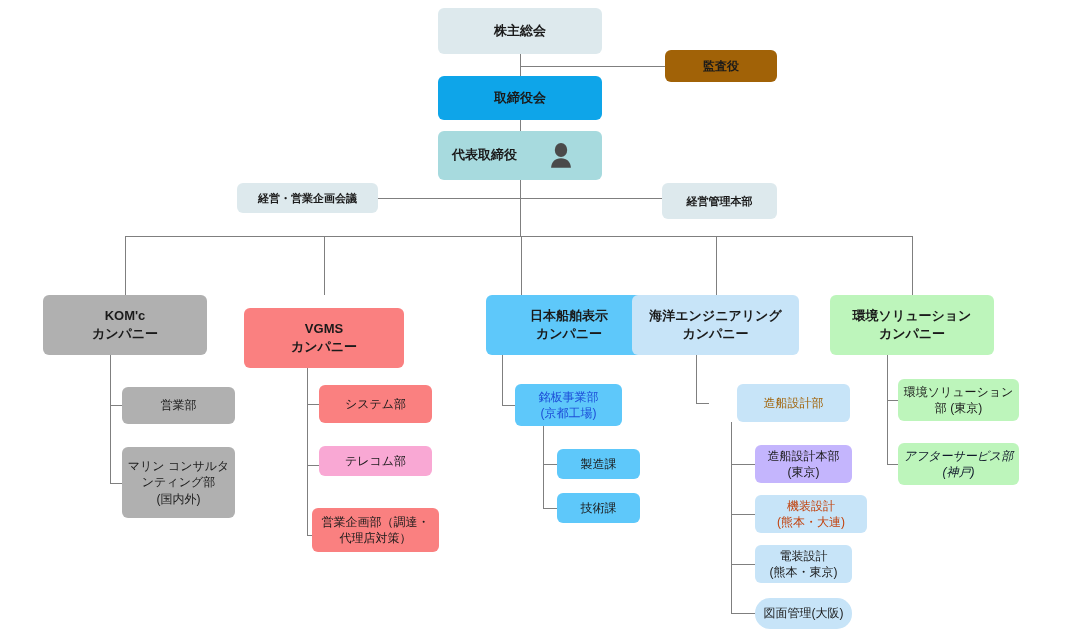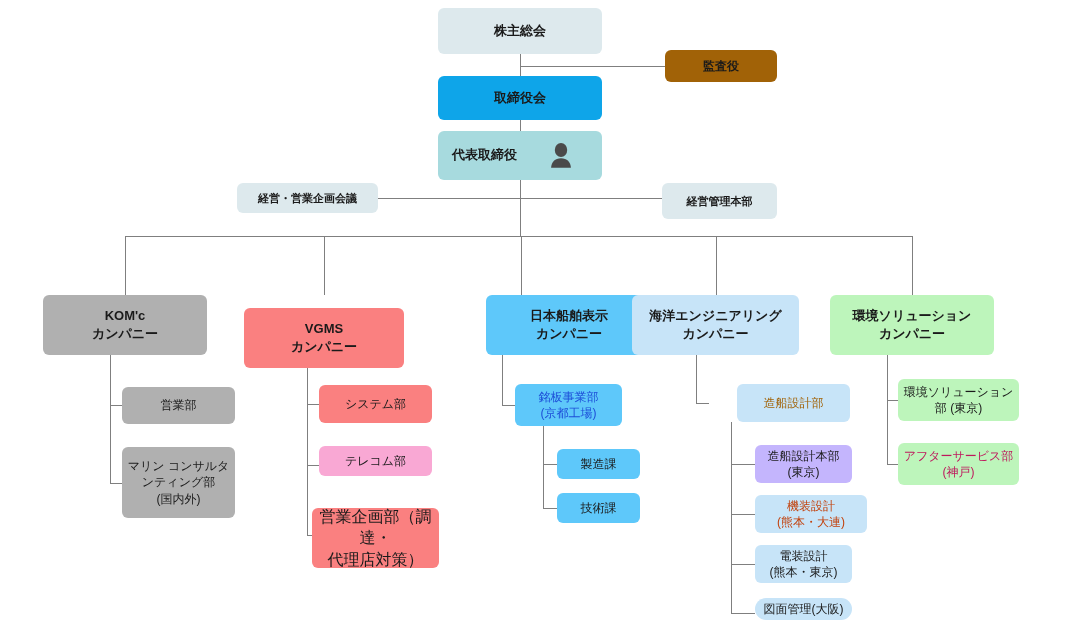--- a/index.html
+++ b/index.html
@@ -102,37 +102,37 @@
     <div class="node bold" style="left: 43px; top: 295px; width: 164px; height: 60px; background: rgb(176, 176, 176); font-size: 13px; color: rgb(26, 26, 26);">KOM'c
 カンパニー</div>
     <div class="node" style="left: 122px; top: 387px; width: 113px; height: 37px; background: rgb(176, 176, 176); font-size: 12px; color: rgb(26, 26, 26);">営業部</div>
     <div class="node" style="left: 122px; top: 447px; width: 113px; height: 71px; background: rgb(176, 176, 176); font-size: 12px; color: rgb(26, 26, 26);">マリン コンサルタ
 ンティング部
 (国内外)</div>
     <div class="node bold" style="left: 244px; top: 308px; width: 160px; height: 60px; background: rgb(250, 128, 128); font-size: 13px; color: rgb(26, 26, 26);">VGMS
 カンパニー</div>
     <div class="node" style="left: 319px; top: 385px; width: 113px; height: 38px; background: rgb(250, 128, 128); font-size: 12px; color: rgb(26, 26, 26);">システム部</div>
     <div class="node" style="left: 319px; top: 446px; width: 113px; height: 30px; background: #f9a8d4; font-size: 12px; color: rgb(26, 26, 26);">テレコム部</div>
-    <div class="node" style="left: 312px; top: 508px; width: 127px; height: 60px; background: rgb(250, 128, 128); font-size: 16px; color: rgb(26, 26, 26); text-align: center;">営業企画部（調達・
+    <div class="node" style="left: 312px; top: 508px; width: 127px; height: 44px; background: rgb(250, 128, 128); font-size: 12px; color: rgb(26, 26, 26); text-align: center;">営業企画部（調達・
 代理店対策）</div>
     <div class="node bold" style="left: 438px; top: 295px; width: 166px; height: 60px; background: rgb(94, 200, 250); font-size: 13px; color: rgb(26, 26, 26); margin-left: 48px;">日本船舶表示
 カンパニー</div>
     <div class="node" style="left: 515px; top: 384px; width: 107px; height: 42px; background: rgb(94, 200, 250); font-size: 12px; color: #1d4ed8;">銘板事業部
 (京都工場)</div>
     <div class="node" style="left: 557px; top: 449px; width: 83px; height: 30px; background: rgb(94, 200, 250); font-size: 12px; color: rgb(26, 26, 26);">製造課</div>
     <div class="node" style="left: 557px; top: 493px; width: 83px; height: 30px; background: rgb(94, 200, 250); font-size: 12px; color: rgb(26, 26, 26);">技術課</div>
     <div class="node bold" style="left: 632px; top: 295px; width: 167px; height: 60px; background: rgb(199, 228, 248); font-size: 13px; color: rgb(26, 26, 26);">海洋エンジニアリング
 カンパニー</div>
     <div class="node" style="left: 709px; top: 384px; width: 113px; height: 38px; background: rgb(199, 228, 248); font-size: 12px; color: #a16207; margin-left: 28px;">造船設計部</div>
     <div class="node" style="left: 755px; top: 445px; width: 97px; height: 38px; background: #c4b5fd; font-size: 12px; color: rgb(26, 26, 26);">造船設計本部
 (東京)</div>
     <div class="node" style="left: 755px; top: 495px; width: 112px; height: 38px; background: rgb(199, 228, 248); font-size: 12px; color: #c2410c;">機装設計
 (熊本・大連)</div>
     <div class="node" style="left: 755px; top: 545px; width: 97px; height: 38px; background: rgb(199, 228, 248); font-size: 12px; color: rgb(26, 26, 26);">電装設計
 (熊本・東京)</div>
-    <div class="node" style="left: 755px; top: 598px; width: 97px; height: 22px; background: rgb(199, 228, 248); font-size: 12px; color: rgb(26, 26, 26); border-radius: 15px;">図面管理(大阪)</div>
+    <div class="node" style="left: 755px; top: 598px; width: 97px; height: 31px; background: rgb(199, 228, 248); font-size: 12px; color: rgb(26, 26, 26); border-radius: 15px;">図面管理(大阪)</div>
     <div class="node bold" style="left: 830px; top: 295px; width: 164px; height: 60px; background: rgb(189, 245, 187); font-size: 13px; color: rgb(26, 26, 26);">環境ソリューション
 カンパニー</div>
     <div class="node" style="left: 898px; top: 379px; width: 121px; height: 42px; background: rgb(189, 245, 187); font-size: 12px; color: rgb(26, 26, 26);">環境ソリューション
 部 (東京)</div>
-    <div class="node" style="left: 898px; top: 443px; width: 121px; height: 42px; background: rgb(189, 245, 187); font-size: 12px; color: #be185d;">アフターサービス部
+    <div class="node" style="left: 898px; top: 443px; width: 121px; height: 42px; background: rgb(189, 245, 187); font-size: 12px; color: #0f172a; font-style: italic;">アフターサービス部
 (神戸)</div>
   </div>
 
 </body></html>

